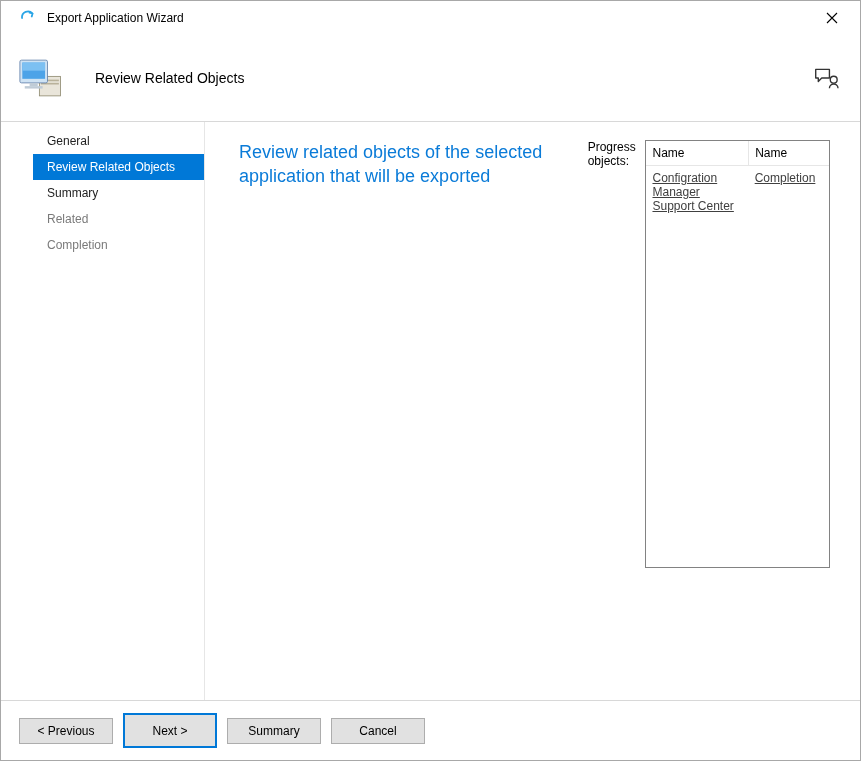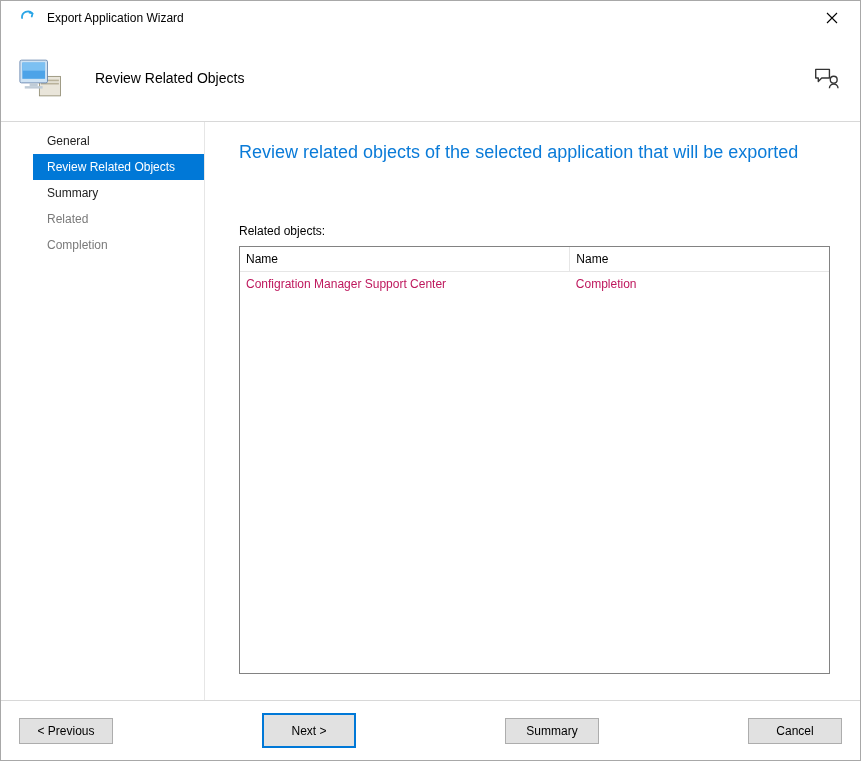--- a/index.html
+++ b/index.html
@@ -81,22 +81,23 @@
       color: #fff;
     }
     .sidebar .step.disabled {
       color: #7a7a7a;
       cursor: default;
     }
 
     .content {
       flex: 1;
       display: flex;
-      flex-direction: column;
+      flex-direction: row;
       padding: 18px 30px 0 34px;
+      justify-content: flex-end;
     }
     .content .heading {
       font-size: 18px;
       color: #0a7bd8;
       margin-bottom: 60px;
       line-height: 1.35;
     }
     .content .list-label {
       font-size: 12px;
       color: #000;
@@ -118,31 +119,32 @@
       font-weight: normal;
       padding: 5px 10px 5px 6px;
       border-bottom: 1px solid #e6e6e6;
       border-right: 1px solid #e6e6e6;
       background: #fff;
       color: #000;
     }
     .listbox th:last-child { border-right: none; }
     .listbox td {
       padding: 5px 10px 5px 6px;
-      color: #be185d;
+      color: #404040;
       vertical-align: top;
+      text-decoration: underline;
     }
     .col-name { width: 56%; }
     .col-type { width: 44%; }
 
     .footer {
       height: 60px;
       border-top: 1px solid #d8d8d8;
       display: flex;
-      justify-content: space-between;
+      justify-content: flex-start;
       align-items: center;
       padding: 0 18px;
       gap: 10px;
       background: #fff;
     }
     .btn {
       min-width: 94px;
       height: 26px;
       background: #e1e1e1;
       border: 1px solid #adadad;
@@ -205,21 +207,21 @@
   <div class="sidebar">
     <div class="step">General</div>
     <div class="step active">Review Related Objects</div>
     <div class="step">Summary</div>
     <div class="step disabled">Related</div>
     <div class="step disabled">Completion</div>
   </div>
 
   <div class="content">
     <div class="heading">Review related objects of the selected application that will be exported</div>
-    <div class="list-label">Related objects:</div>
+    <div class="list-label">Progress objects:</div>
     <div class="listbox">
       <table>
         <thead>
           <tr>
             <th class="col-name">Name</th>
             <th class="col-type">Name</th>
           </tr>
         </thead>
         <tbody>
           <tr>

